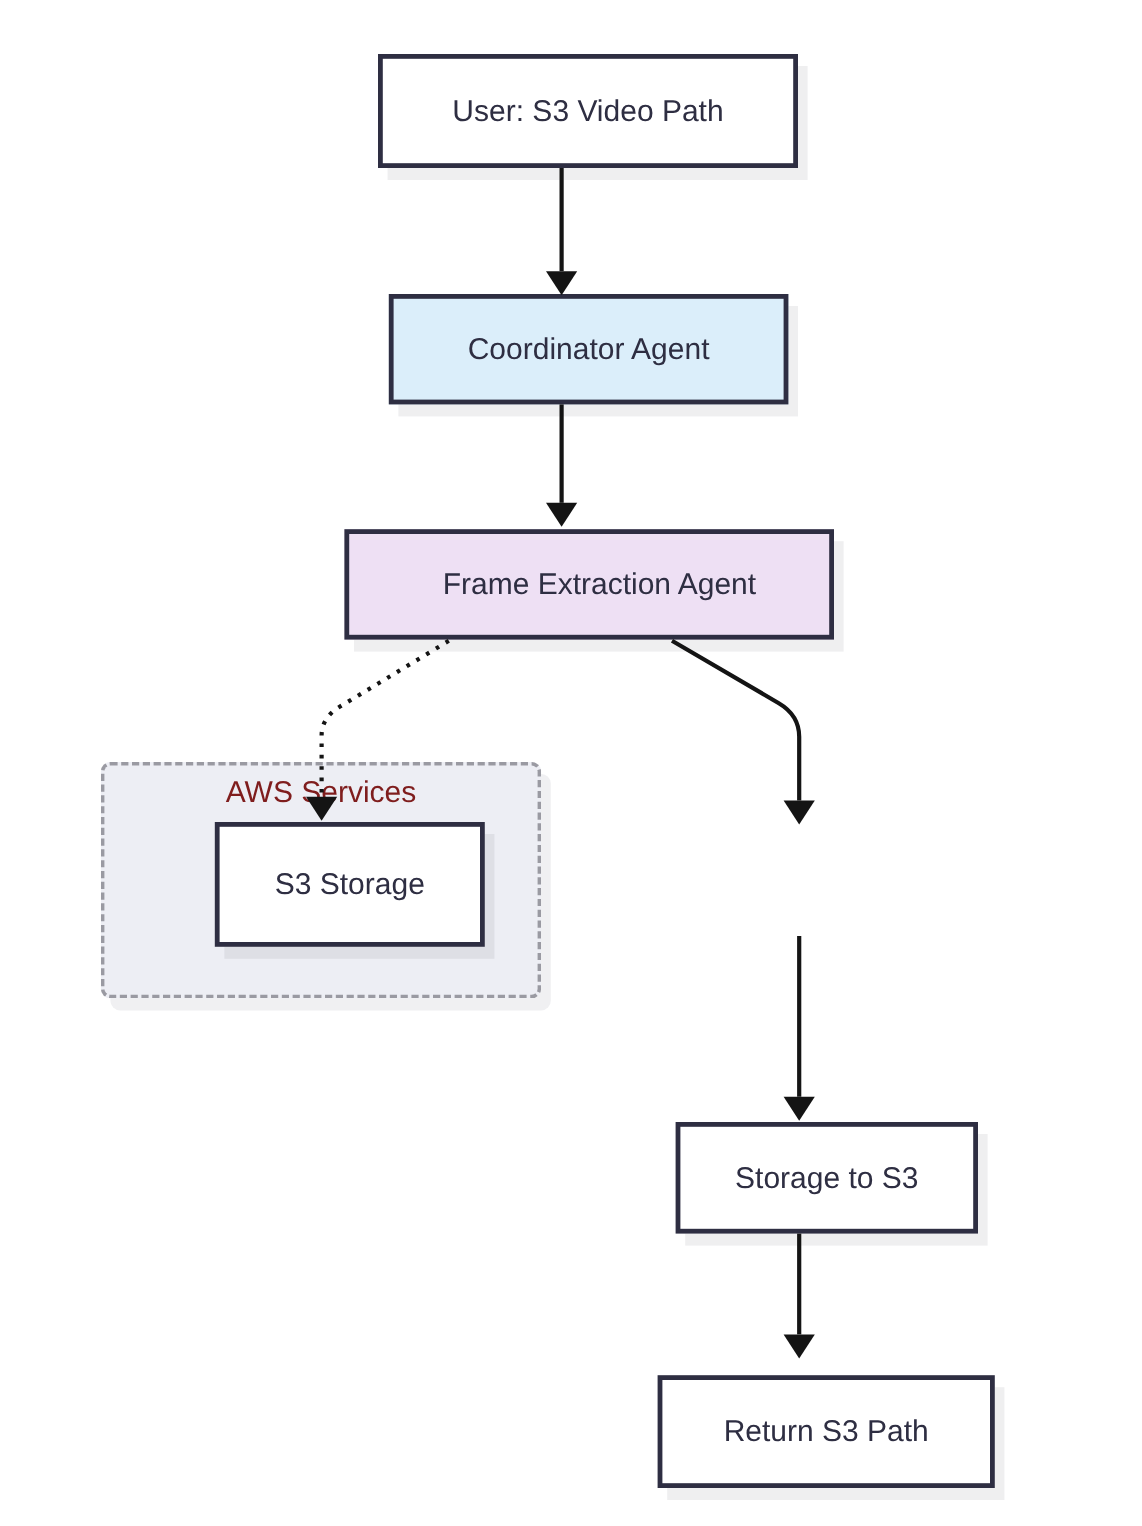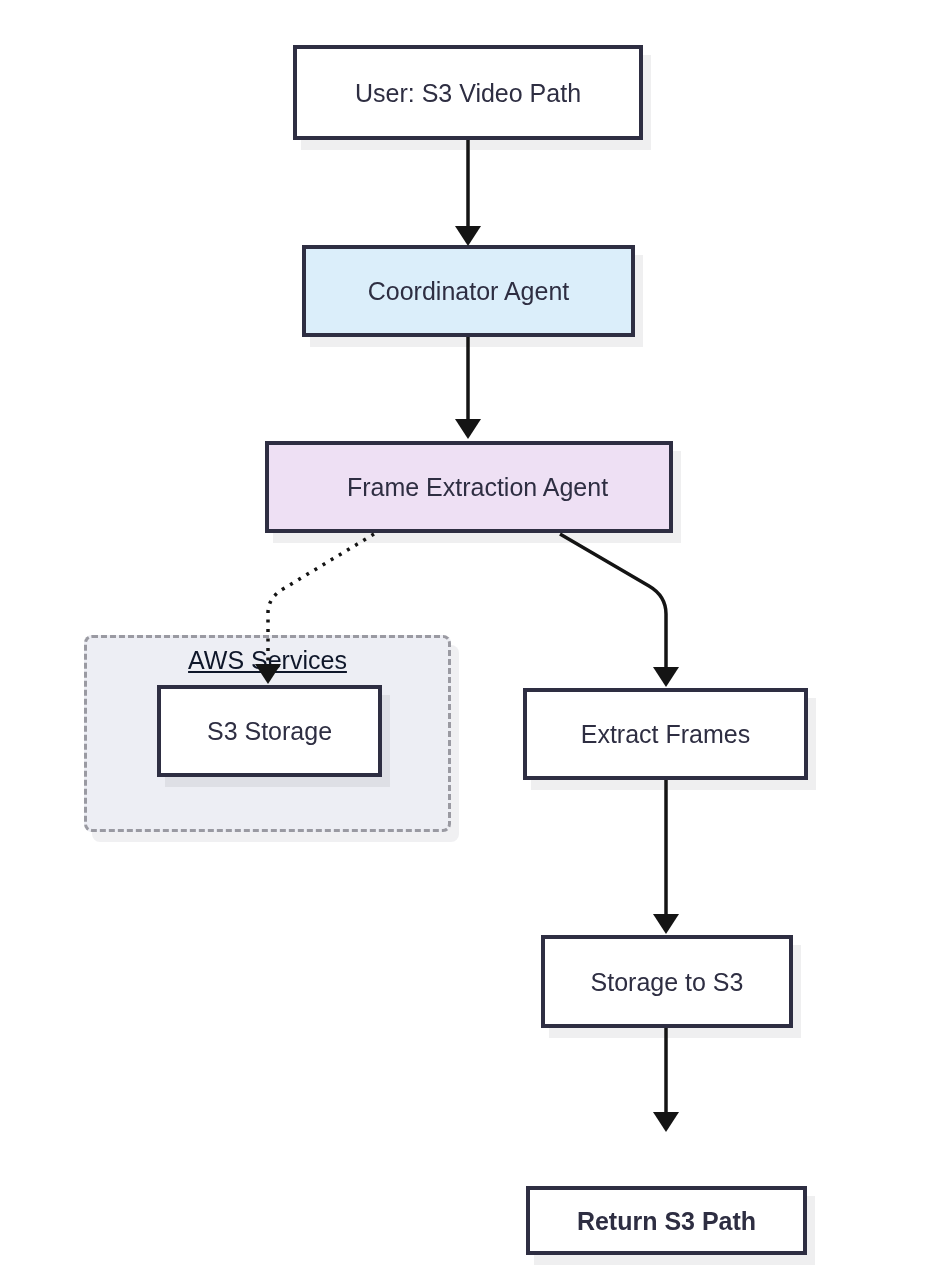--- a/index.html
+++ b/index.html
@@ -18,41 +18,41 @@
     background: #ffffff;
     color: #2e2e42;
     display: flex;
     align-items: center;
     justify-content: center;
     text-align: center;
     font-size: 25px;
     line-height: 1.2;
     box-shadow: 8px 10px 0 rgba(46,46,66,0.08);
     z-index: 2;
+    margin-left: 22px;
   }
   .node.fill-blue   { background: #dbeefa; }
   .node.fill-purple { background: #eee0f4; padding-left: 17px; }
   .group {
     position: absolute;
     box-sizing: border-box;
     left: 84px; top: 635px; width: 367px; height: 197px;
     background: #edeef4;
     border: 3px dashed #9a9aa2;
     border-radius: 8px;
     box-shadow: 8px 10px 0 rgba(46,46,66,0.07);
     z-index: 1;
   }
   .group-label {
     position: absolute;
     top: 8px; left: 0; width: 100%;
     text-align: center;
     font-size: 25px;
-    color: #0f172a;
+    color: #7f1d1d;
     z-index: 1;
-    text-decoration: underline;
   }
   svg.edges {
     position: absolute;
     left: 0; top: 0;
     z-index: 3;
     pointer-events: none;
   }
   svg.edges path, svg.edges line { stroke: #141414; stroke-width: 3.5; fill: none; }
   svg.edges .dotted { stroke-dasharray: 3 6.5; }
   svg.edges polygon { fill: #141414; stroke: none; }
@@ -71,33 +71,30 @@
   </div>
 
   <div class="node fill-blue" style="left:302px; top:245px; width:333px; height:92px;">
     <span>Coordinator Agent</span>
   </div>
 
   <div class="node fill-purple" style="left:265px; top:441px; width:408px; height:92px;">
     <span>Frame Extraction Agent</span>
   </div>
 
-  <div class="node" style="left:157px; top:685px; width:225px; height:92px;">
+  <div class="node" style="left:157px; top:685px; width:225px; height:104px;">
     <span>S3 Storage</span>
   </div>
 
-  <div class="node" style="left:523px; top:688px; width:285px; height:92px;">
-    <span>Extract Frames</span>
-  </div>
 
   <div class="node" style="left:541px; top:935px; width:252px; height:93px;">
     <span>Storage to S3</span>
   </div>
 
-  <div class="node" style="left:526px; top:1186px; width:281px; height:69px;font-weight:bold;">
+  <div class="node" style="left:526px; top:1146px; width:281px; height:94px;">
     <span>Return S3 Path</span>
   </div>
 
   <svg class="edges" width="952" height="1272" viewBox="0 0 952 1272">
 
     <line x1="468" y1="140" x2="468" y2="226"></line>
     <polygon points="455,226 481,226 468,246"></polygon>
 
     <line x1="468" y1="337" x2="468" y2="419"></line>
     <polygon points="455,419 481,419 468,439"></polygon>

